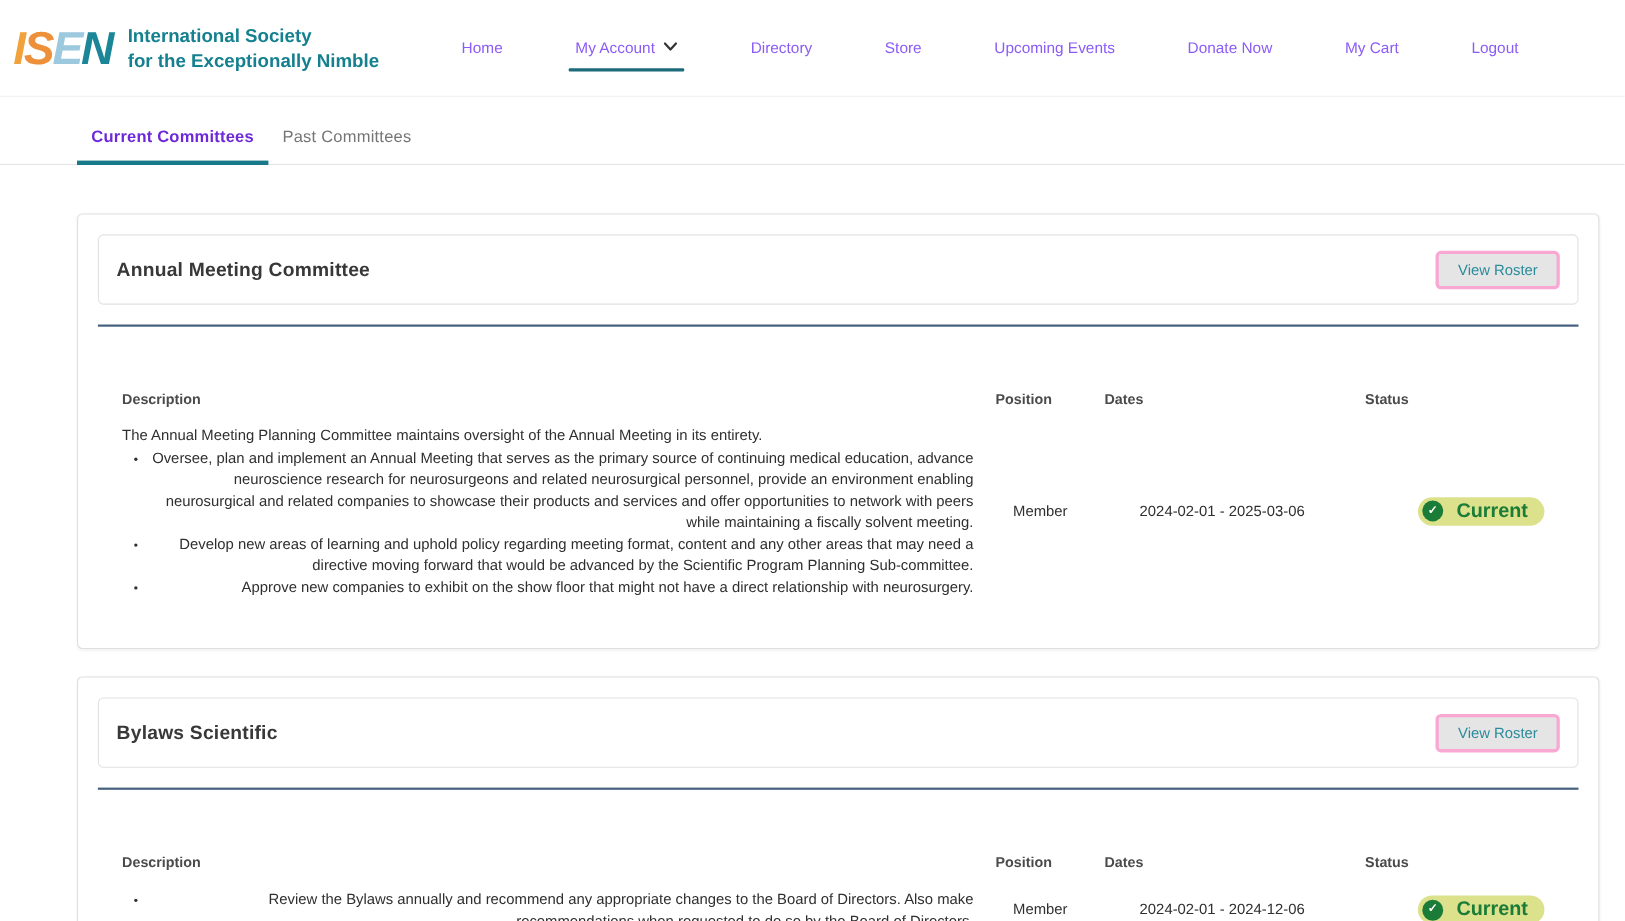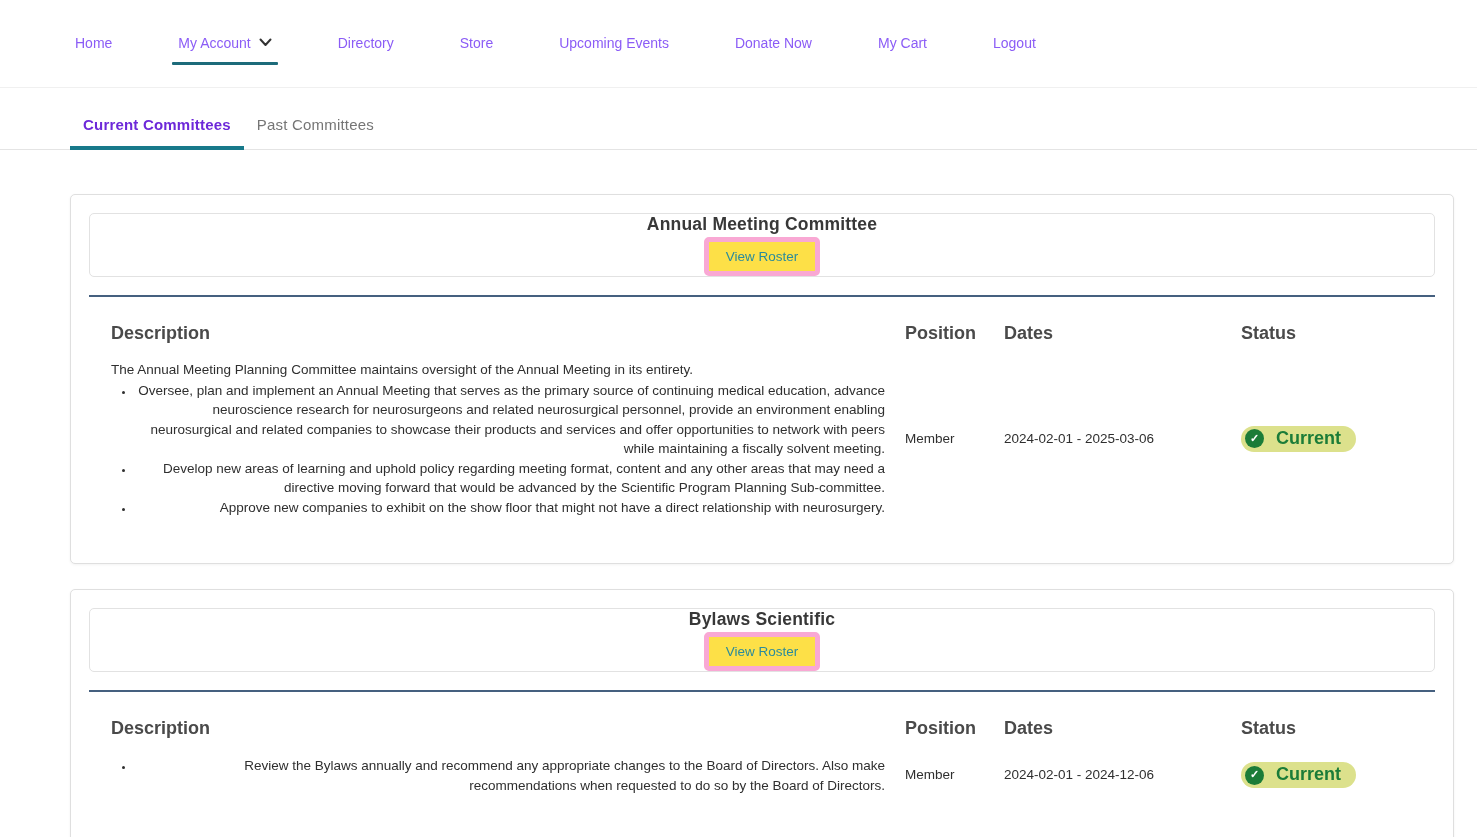--- a/index.html
+++ b/index.html
@@ -60,39 +60,39 @@
   
   .cards { padding:44px 23px 20px 70px; }
   .card {
     border:1px solid #dfdfdf; border-radius:5px; background:#fff;
     box-shadow:0 1px 3px rgba(0,0,0,.05);
     padding:18px 18px 0; margin-bottom:25px;
   }
   .card-head {
     border:1px solid #e2e2e2; border-radius:5px;
     height:64px; display:flex; align-items:center;
-    justify-content:space-between; padding:0 16px 0 16px;flex-direction:column;
+    justify-content:space-between; padding:0 16px 0 16px;
   }
   .card-title { font-size:17.5px; font-weight:bold; color:#383838; letter-spacing:.2px; }
   .roster-btn {
-    background:#fde047; color:#2b8b9b; border:5px solid #f9a8d4;
+    background:#e5e5e5; color:#2b8b9b; border:3px solid #f9a8d4;
     border-radius:5px; font-size:13.5px; font-family:inherit;
     padding:7px 17px; cursor:pointer;
   }
   .sep { height:2px; background:#45607f; margin-top:18px; }
 
   .tbl { padding:26px 22px 46px; }
   .t-head { display:flex; margin-bottom:16px; }
   .t-row  { display:flex; align-items:center; }
   .c-desc   { flex:0 0 794px; padding-right:20px; }
   .c-pos    { flex:0 0 99px; }
   .c-dates  { flex:0 0 237px; }
   .c-status { flex:1; }
-  .t-head .lbl { font-size:18px; font-weight:bold; color:#4a4a4a; }
-  .t-row { font-size:13.5px; color:#2f2f2f; line-height:19.5px; }
+  .t-head .lbl { font-size:13px; font-weight:bold; color:#4a4a4a;margin-top:32px; }
+  .t-row { font-size:13.5px; color:#2f2f2f; line-height:19.5px;gap:16px; }
   .c-desc p:empty { display:none; }
   .c-desc ul { margin:1px 0 0; padding-left:24px; }
   .c-desc li { padding-left:2px;text-align:right; }
   .c-desc li::marker { font-size:11px; color:#2f2f2f; }
 
   .badge {
     display:inline-flex; align-items:center;
     background:#dce18c; border-radius:14px;
     padding:3px 15px 3px 4px; height:26px;
   }
@@ -101,20 +101,27 @@
     background:#1b7c38; color:#fff;
     display:inline-flex; align-items:center; justify-content:center;
     font-size:11px; font-weight:bold; margin-right:12px;
   }
   .badge .badge-text { color:#1b7c38; font-weight:bold; font-size:18px; }
 </style>
 </head>
 <body>
 
 <header class="topbar">
+  <div class="logo">
+    <div class="logo-mark"><span class="l0">I</span><span class="l1">S</span><span class="l2">E</span><span class="l3">N</span></div>
+    <div class="logo-name">
+      <div>International Society</div>
+      <div>for the Exceptionally Nimble</div>
+    </div>
+  </div>
   <nav class="nav">
     <div class="nav-item">
         <span>Home</span>
       </div>
     <div class="nav-item">
       <span>My Account</span>
       <span class="chev">
         <svg width="13" height="9" viewBox="0 0 13 9">
             <polyline points="1.5,1.5 6.5,7 11.5,1.5" fill="none" stroke="#333" stroke-width="2" stroke-linecap="round" stroke-linejoin="round"></polyline>
           </svg>

